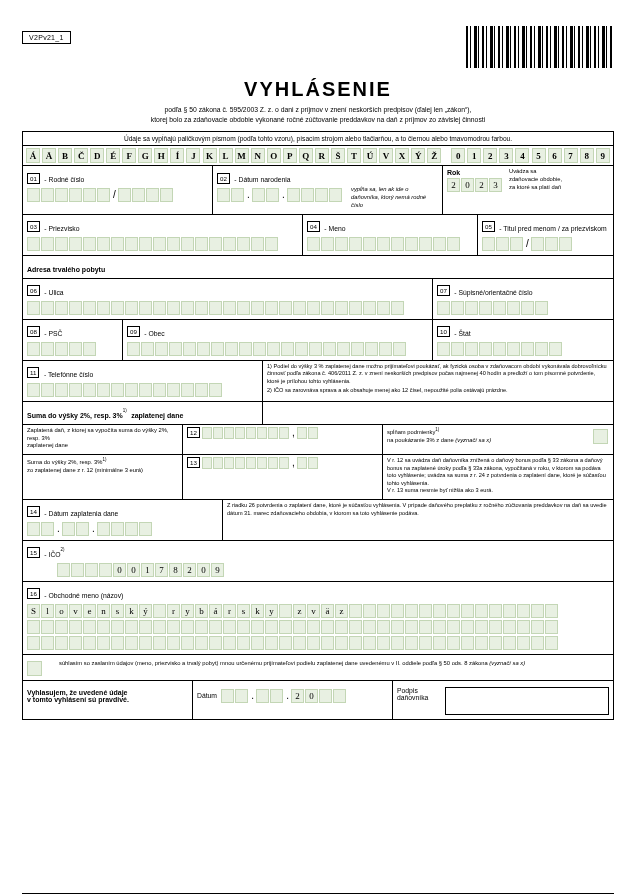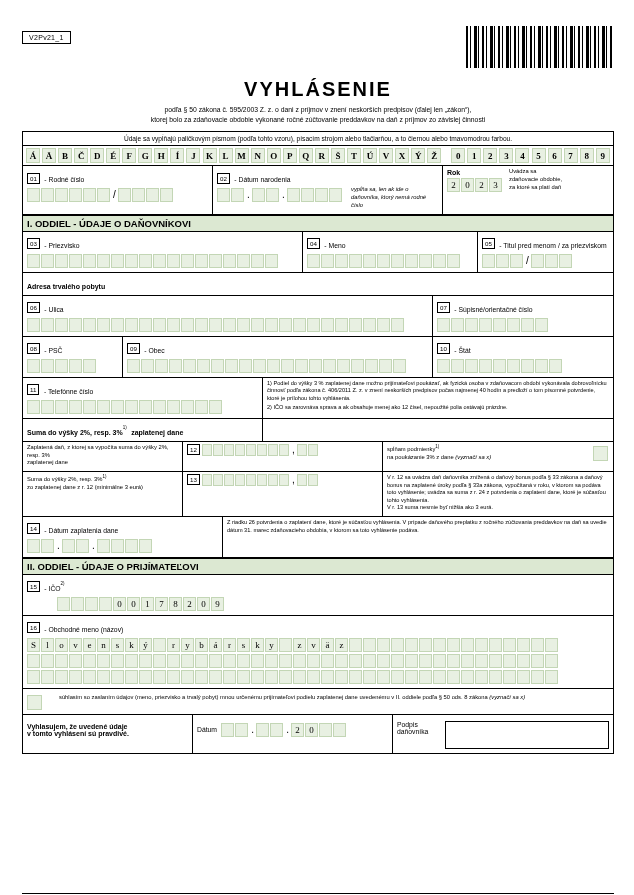--- a/index.html
+++ b/index.html
@@ -288,21 +288,20 @@
                   <div class="bx">0</div>
                   <div class="bx">2</div>
                   <div class="bx">3</div>
                 </div>
             </div>
             <div class="tiny" style="margin-left:6px;width:58px;">Uvádza sa zdaňovacie obdobie, za ktoré sa platí daň</div>
           </div>
         </div>
       </div>
 
-      <div class="secbar">I. ODDIEL - ÚDAJE O DAŇOVNÍKOVI</div>
 
       <div class="row brdb">
         <div class="cellbox" style="width:280px;">
           <span class="lblnum">03</span>
           <span class="lbl">- Priezvisko</span>
           <div class="boxes">
             <div class="bx"></div>
               <div class="bx"></div>
               <div class="bx"></div>
               <div class="bx"></div>
@@ -579,21 +578,20 @@
               <div class="bx"></div>
               <div class="bx"></div>
               <div class="bx"></div>
           </div>
         </div>
         <div class="cellbox" style="flex:1;">
           <div class="note">Z riadku 26 potvrdenia o zaplatení dane, ktoré je súčasťou vyhlásenia. V prípade daňového preplatku z ročného zúčtovania preddavkov na daň sa uvedie dátum 31. marec zdaňovacieho obdobia, v ktorom sa toto vyhlásenie podáva.</div>
         </div>
       </div>
 
-      <div class="secbar">II. ODDIEL - ÚDAJE O PRIJÍMATEĽOVI</div>
 
       <div class="brdb" style="padding:2px 4px 4px 4px;">
         <span class="lblnum">15</span>
         <span class="lbl">- IČO</span><span class="sup">2)</span>
         <div class="boxes" id="ico-boxes" style="margin-left:30px;">
             <div class="bx"></div>
             <div class="bx"></div>
             <div class="bx"></div>
             <div class="bx"></div>
             <div class="bx">0</div>

